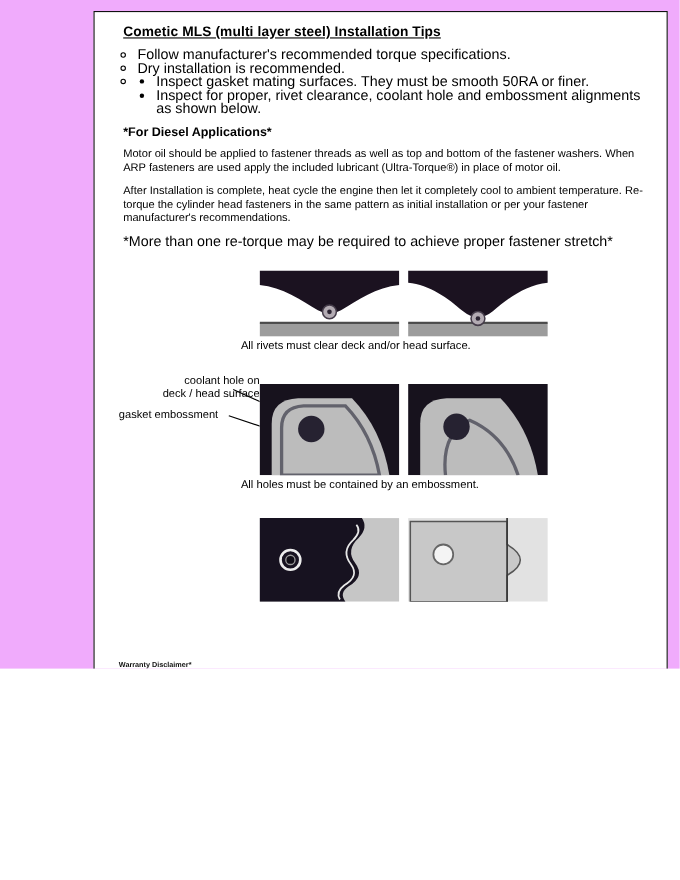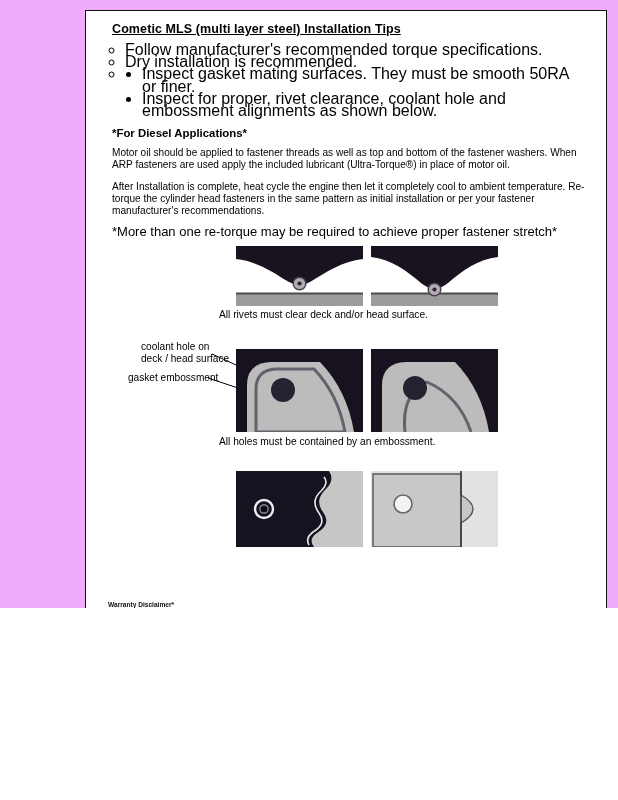--- a/index.html
+++ b/index.html
@@ -8,31 +8,31 @@
     position:relative; width:618px; height:608px; background:#f0abfc;
     font-family:Liberation Sans, sans-serif; color:#000; overflow:hidden;
   }
   .frame {
     position:absolute; left:85px; top:10px; width:522px; height:779px;
     border:1px solid #111; background:#fff;
   }
   
   .content { position:absolute; left:112px; top:22px; width:475px; }
   .title { font-size:12.5px; font-weight:bold; text-decoration:underline; margin-bottom:8px; letter-spacing:0.1px; }
-  ul.tips { list-style:circle; padding-left:13px; font-size:16px; line-height:12.2px; margin-bottom:10px; }
+  ul.tips { list-style:circle; padding-left:13px; font-size:13px; line-height:12.2px; margin-bottom:10px; }
   ul.tips ul.subtips { list-style:disc; padding-left:17px; margin-bottom:0; }
   .diesel-heading { font-size:11.4px; font-weight:bold; margin-bottom:8px; }
   .body-p { font-size:10.1px; line-height:12.2px; margin-bottom:9px; }
   .note-p { font-size:13px; line-height:12px; }
   
   .dg-label { position:absolute; width:127px; text-align:center; font-size:13px; line-height:13px;margin-top:16px; }
   .dg-fig { position:absolute; width:127px; background:#fff; }
   .dg-fig svg { display:block; width:127px; }
   .dg-caption { position:absolute; left:219px; font-size:10.2px; line-height:12.3px; }
-  .callout { position:absolute; font-size:10.1px; line-height:11.8px; }
+  .callout { position:absolute; font-size:10.1px; line-height:11.8px;text-align:right; }
   .callout-lines { position:absolute; left:200px; top:344px; width:95px; height:60px; }
   
   .warranty { position:absolute; left:108px; top:601px; width:494px; color:#111; }
   .warranty h3 { font-size:6.6px; margin-bottom:4px; }
   .warranty p { font-size:6.3px; line-height:7.2px; margin-bottom:4px; }
   .warranty p.tight { margin-top:-4px; margin-bottom:4px; }
   
   .footer-code { position:absolute; left:390px; top:759px; font-size:11.5px; letter-spacing:0.3px; }
 </style>
 </head>
@@ -86,21 +86,21 @@
   </div>
   <div class="dg-caption" style="top:309px;">All rivets must clear deck and/or head surface.</div>
 
   <div class="dg-label" style="left:236px; top:334px;">RIGHT</div>
   <div class="dg-label" style="left:371px; top:334px;">WRONG</div>
 
   <div class="callout" style="left:141px; top:341px; width:95px;">
     <div>coolant hole on</div>
     <div>deck / head surface</div>
   </div>
-  <div class="callout" style="left:128px; top:372px;">gasket embossment</div>
+  <div class="callout" style="left:108px; top:372px;">gasket embossment</div>
   <svg class="callout-lines" viewBox="0 0 95 60">
     <line x1="12" y1="10" x2="84" y2="43" stroke="#000" stroke-width="1"></line>
     <line x1="8" y1="34" x2="62" y2="52" stroke="#000" stroke-width="1"></line>
   </svg>
 
   <div class="dg-fig" style="left:236px; top:349px; height:83px;">
     <svg viewBox="0 0 127 83">
       <rect width="127" height="83" fill="#17121d"></rect>
       <path d="M11,83 V36 Q11,14 35,13 L84,13 Q111,41 118,83 Z" fill="#bcbcbc"></path>
       <path d="M20,83 V40 Q20,21 40,20 L78,20 Q102,45 109,83 Z" fill="none" stroke="#62626c" stroke-width="3"></path>

